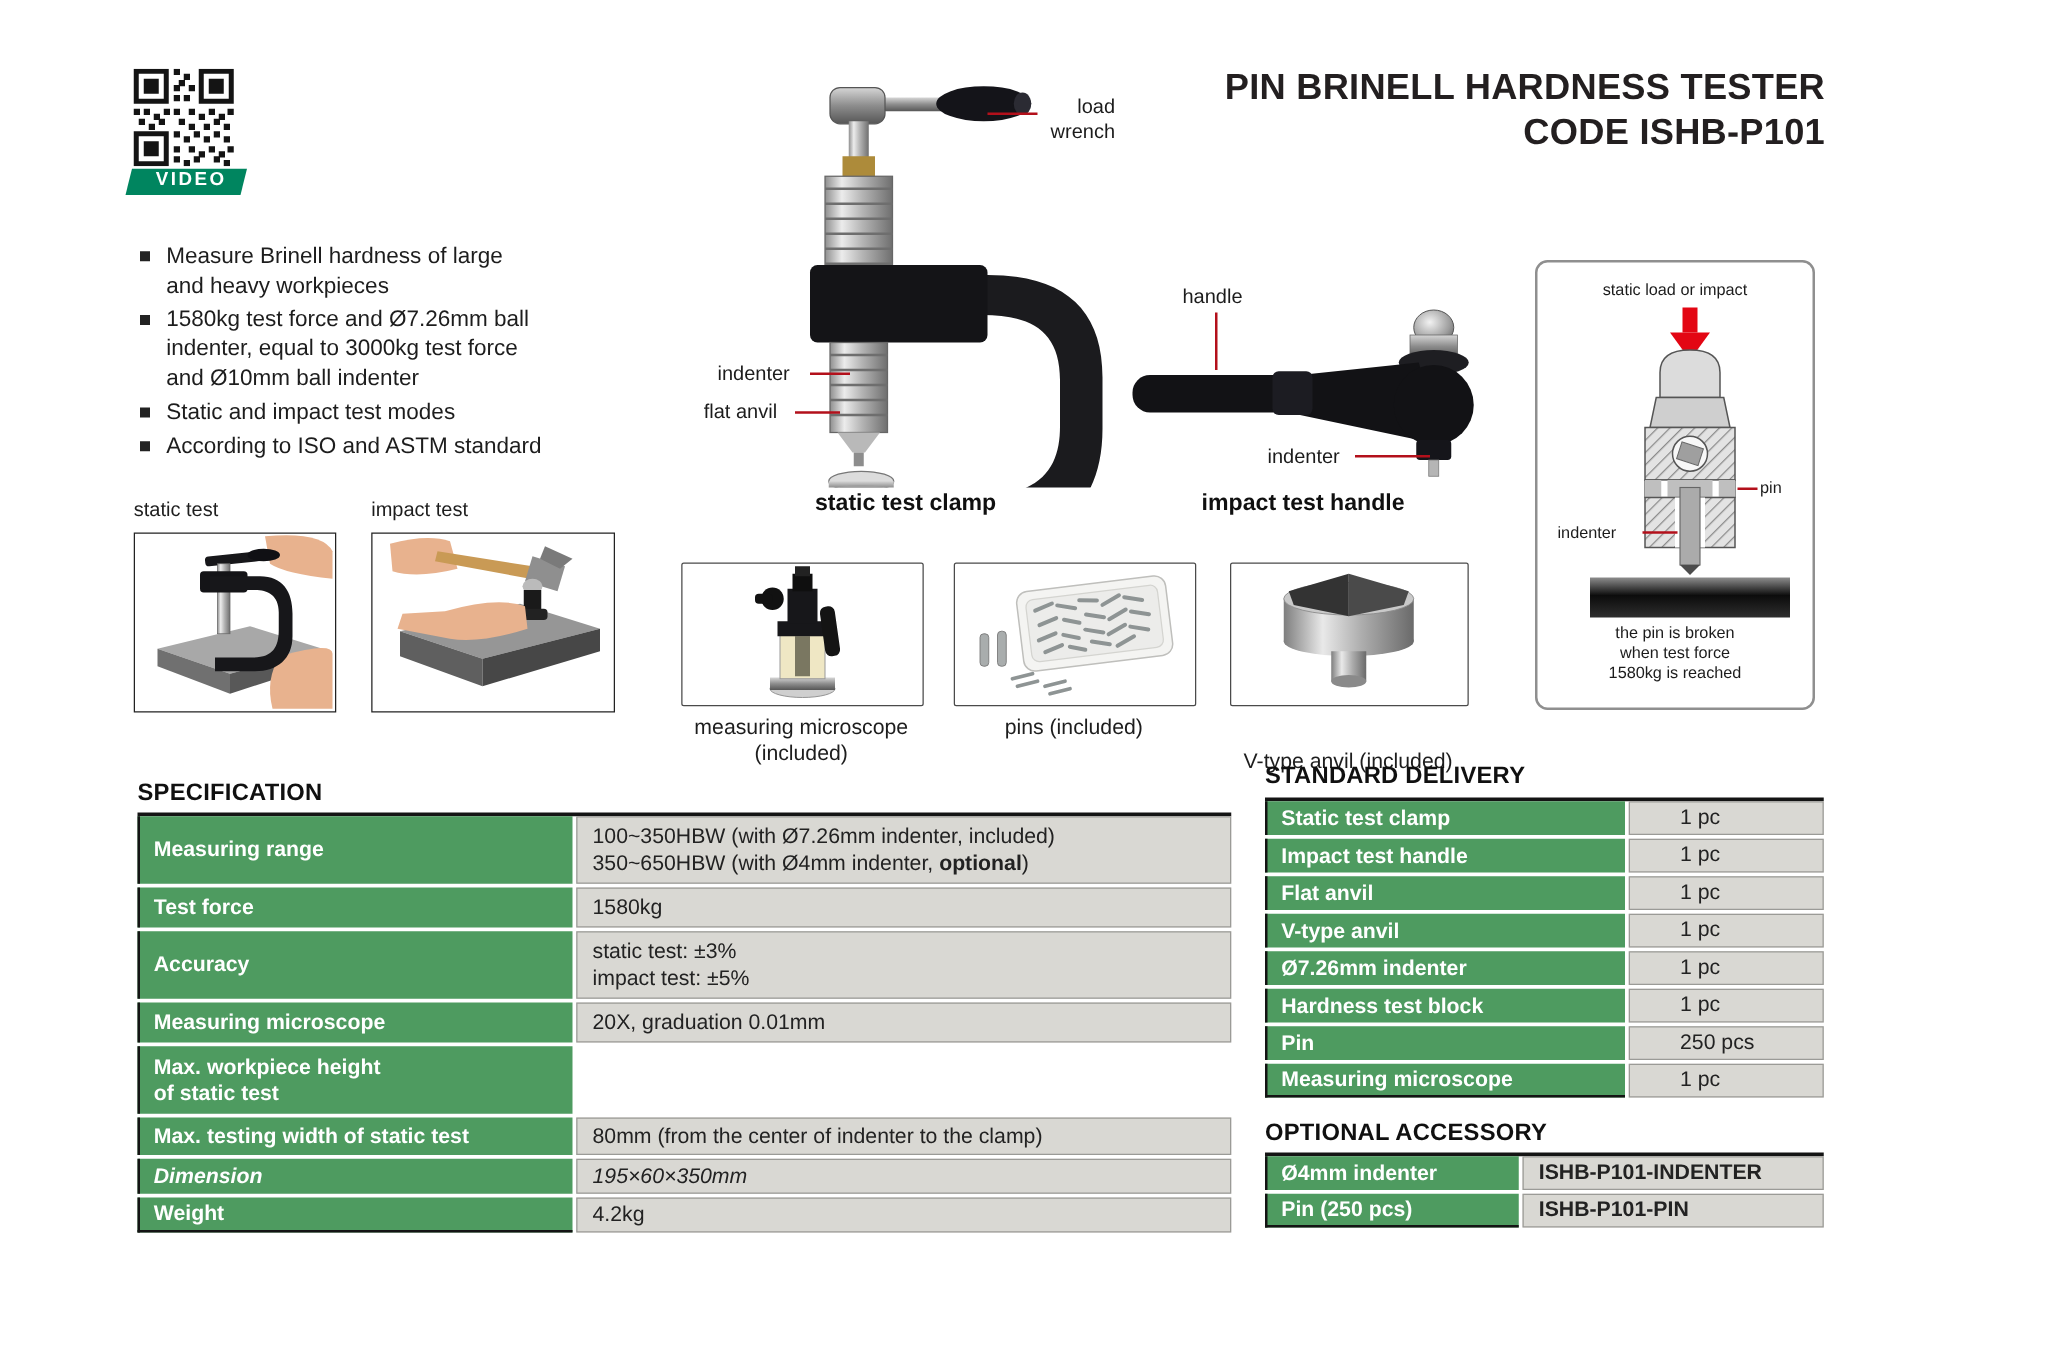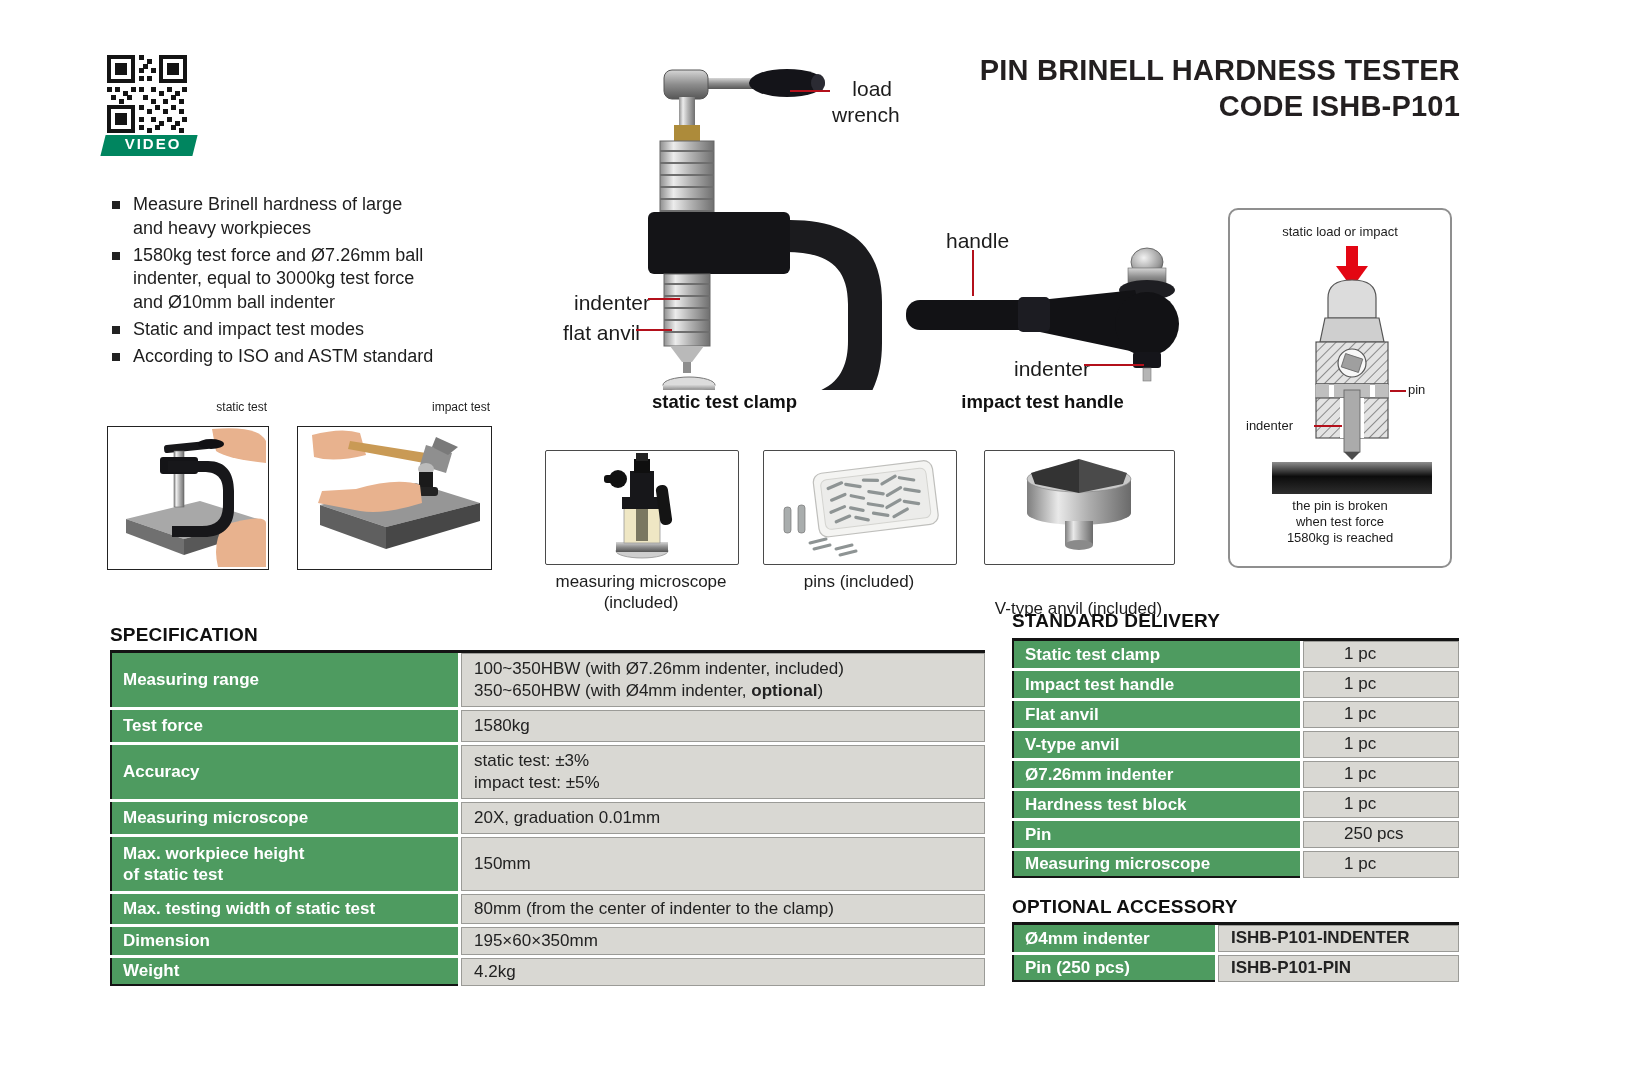--- a/index.html
+++ b/index.html
@@ -11,26 +11,26 @@
   
   .title{font-size:29px;font-weight:bold;line-height:36px;text-align:right;color:#231f20;letter-spacing:0.2px;}
   .video-bar{background:#00855f;transform:skewX(-14deg);width:92px;height:21px;}
   .video-text{color:#fff;font-weight:bold;font-size:15px;letter-spacing:2px;text-align:center;width:96px;top:2px;left:0;}
 
   
   .feat{display:flex;gap:13px;margin-bottom:3px;font-size:18px;line-height:1.32;width:352px;}
   .feat .sq{flex:none;width:8px;height:8px;background:#222;margin-top:8px;}
 
   
-  .lbl{font-size:21px;color:#1c1c1c;line-height:1.25;}
+  .lbl{font-size:16px;color:#1c1c1c;line-height:1.25;}
   .leader{background:#b3101b;}
   .h-leader{height:2px;}
   .v-leader{width:2px;}
   .fig-caption{font-weight:bold;font-size:18.5px;text-align:center;color:#101010;}
-  .photo-label{font-size:12px;text-align:right;}
+  .photo-label{font-size:16px;text-align:left;}
   .photo-box{border:1px solid #222;background:#fff;}
   .item-box{border:1px solid #4a4a4a;border-radius:2px;background:#fff;}
   .item-caption{font-size:17px;text-align:center;line-height:1.22;}
 
   
   .panel{border:2px solid #8f8f8f;border-radius:10px;background:#fff;}
   .panel-text{font-size:13px;text-align:center;line-height:1.22;color:#1c1c1c;}
 
   
   .tbl-heading{font-size:19px;font-weight:bold;color:#101010;letter-spacing:0.2px;}
@@ -394,27 +394,26 @@
       <div class="tval pre">static test: ±3%
 impact test: ±5%</div>
     </div>
     <div class="trow" style="min-height:32px;">
       <div class="tlab spec-lab">Measuring microscope</div>
       <div class="tval">20X, graduation 0.01mm</div>
     </div>
     <div class="trow" style="min-height:54px;">
       <div class="tlab spec-lab pre">Max. workpiece height
 of static test</div>
-      <div class="tval">150mm</div>
     </div>
     <div class="trow" style="min-height:30px;">
       <div class="tlab spec-lab">Max. testing width of static test</div>
       <div class="tval">80mm (from the center of indenter to the clamp)</div>
     </div>
-    <div class="trow" style="min-height:28px;">
+    <div class="trow" style="min-height:28px;font-style:italic;">
       <div class="tlab spec-lab">Dimension</div>
       <div class="tval">195×60×350mm</div>
     </div>
     <div class="trow last" style="min-height:28px;">
       <div class="tlab spec-lab">Weight</div>
       <div class="tval">4.2kg</div>
     </div>
   </div>
 
   <div class="abs tbl-heading" style="left:1012px;top:610px;">STANDARD DELIVERY</div>

